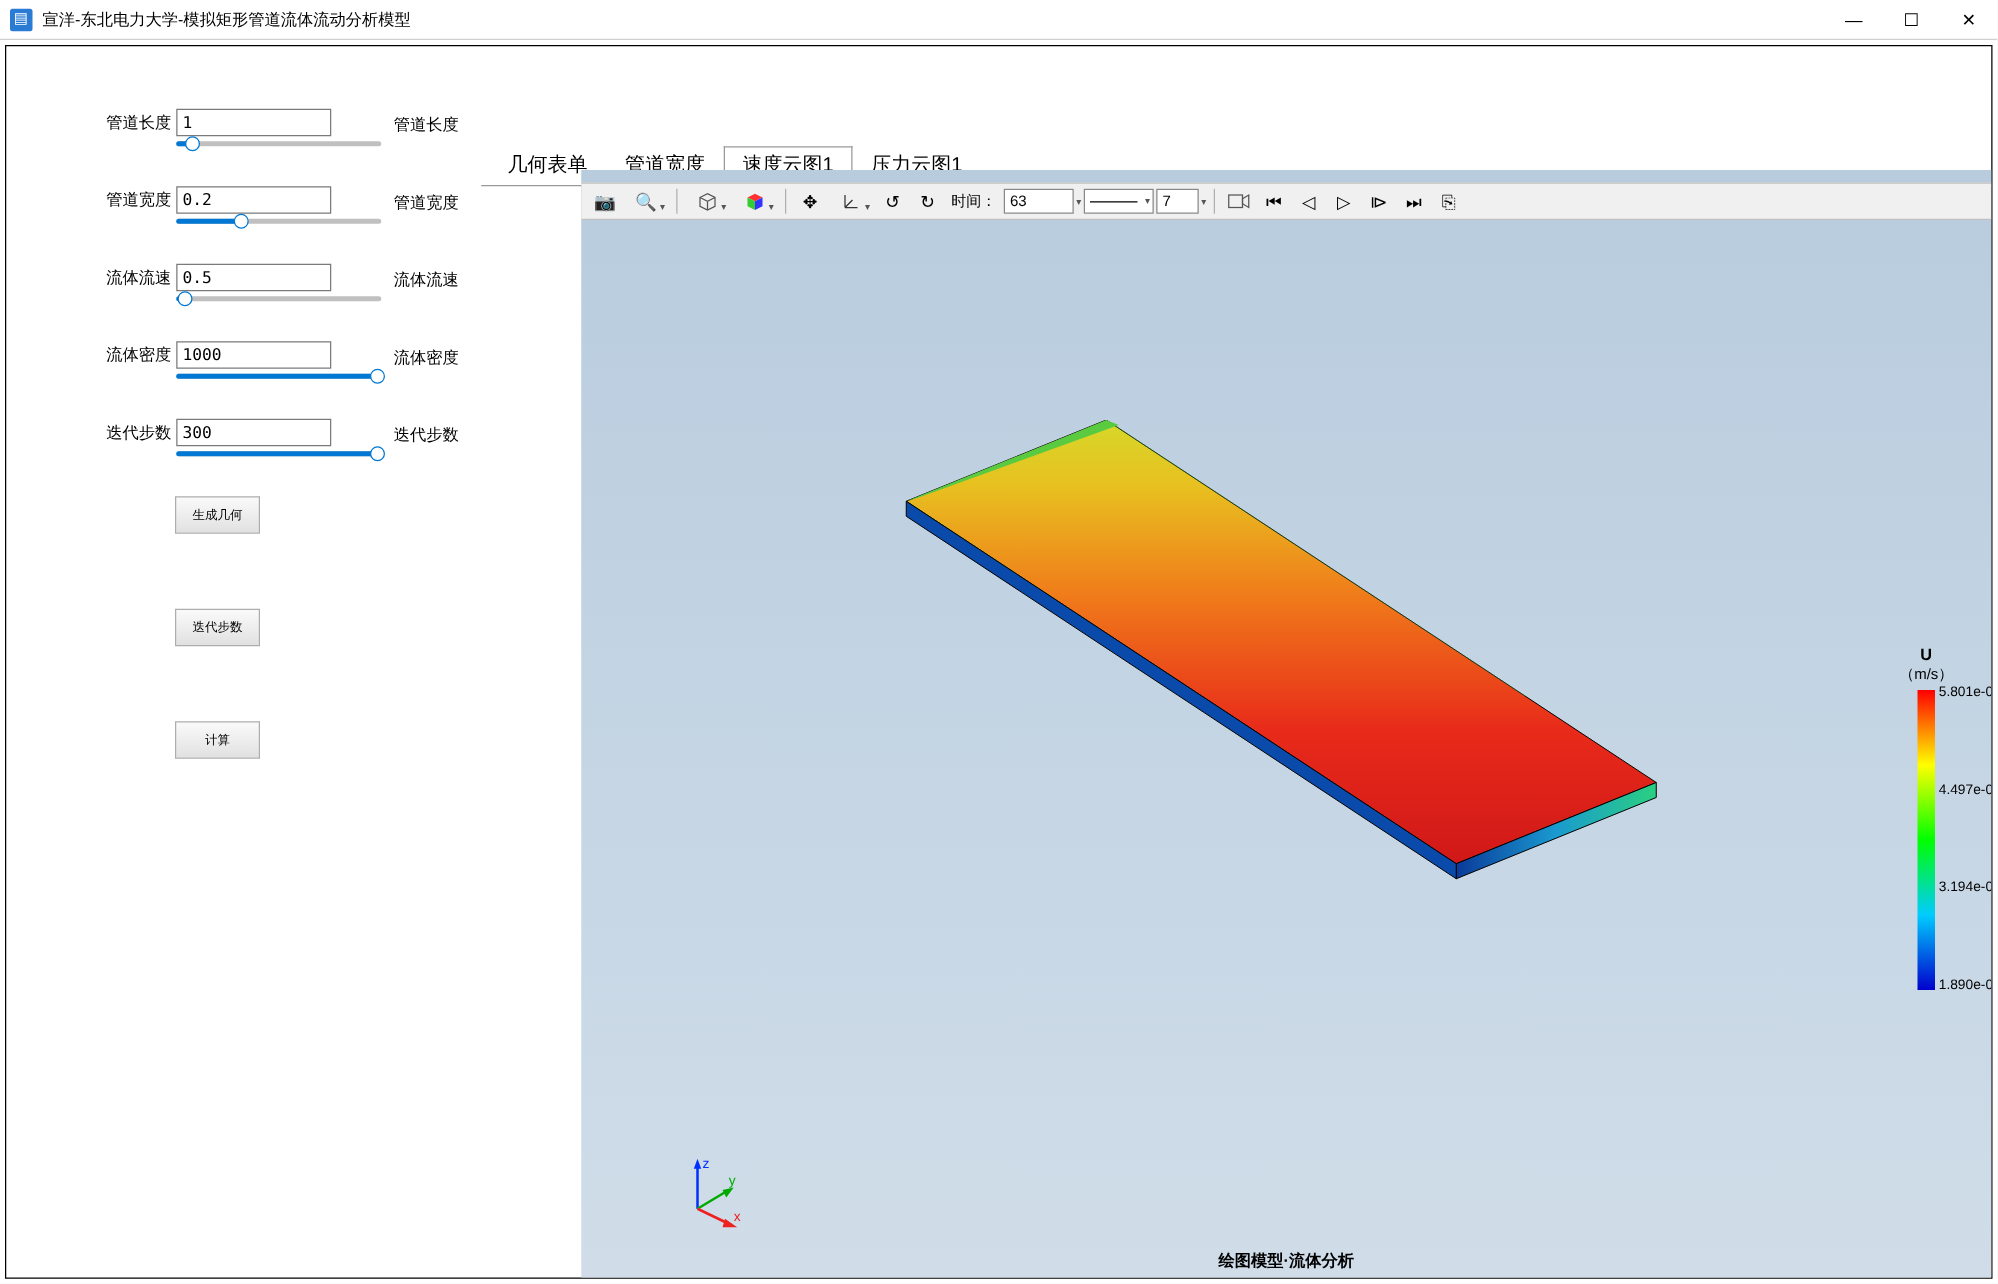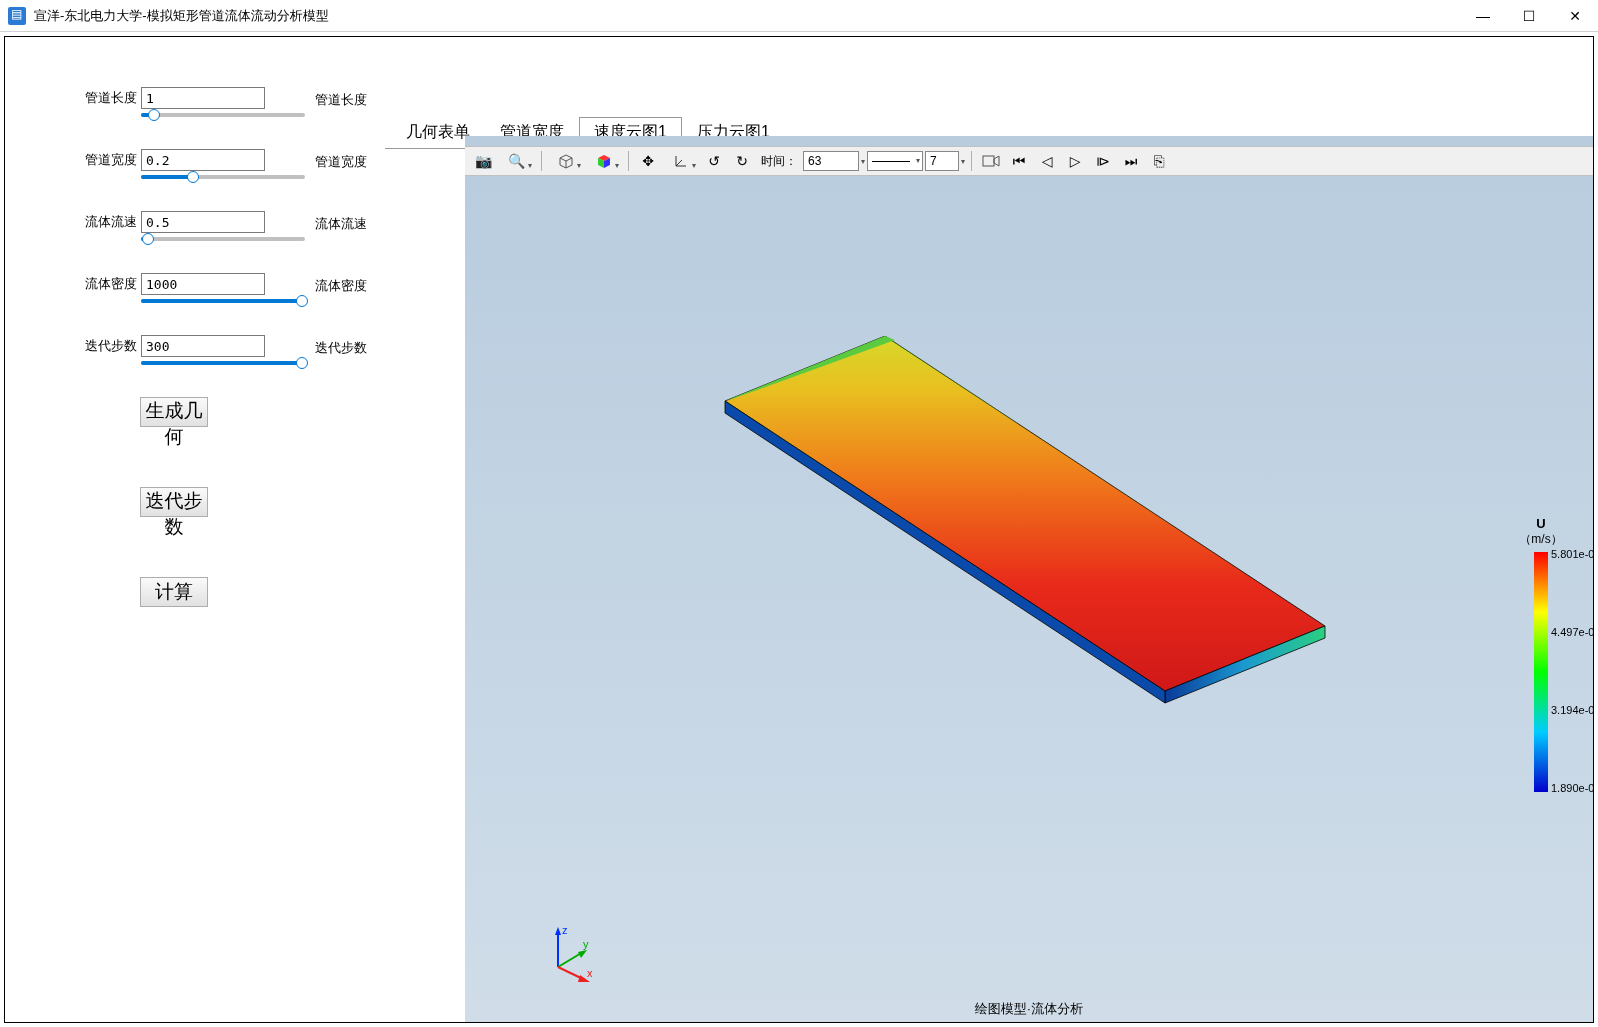--- a/index.html
+++ b/index.html
@@ -15,21 +15,21 @@
 .sidebar { width: 380px; padding: 50px 20px 20px 80px; position: relative; }
 .param-row { display: flex; align-items: center; margin-bottom: 40px; position: relative; }
 .param-label { width: 56px; font-size: 13px; color: #000; }
 .param-input { width: 124px; height: 22px; border: 1px solid #7a7a7a; padding: 0 4px; font-size: 13px; font-family: monospace; }
 .slider { position: absolute; left: 56px; top: 26px; width: 164px; height: 4px; background: #c0c0c0; border-radius: 2px; }
 .slider-fill { height: 100%; background: #0078d4; border-radius: 2px; }
 .slider-thumb { position: absolute; top: -4px; width: 12px; height: 12px; background: #fff; border: 1px solid #0078d4; border-radius: 50%; }
 .side-labels { position: absolute; left: 310px; top: 50px; }
 .side-label { height: 62px; font-size: 13px; color: #000; display: flex; align-items: flex-start; padding-top: 4px; }
 .btn-col { margin-top: 30px; display: flex; flex-direction: column; gap: 60px; align-items: flex-start; margin-left: 55px; }
-.action-btn { width: 68px; height: 30px; border: 1px solid #adadad; background: linear-gradient(#fafafa,#e1e1e1); font-size: 19px; cursor: pointer; }
+.action-btn { width: 68px; height: 30px; border: 1px solid #adadad; background: linear-gradient(#fafafa,#e1e1e1); font-size: 10px; cursor: pointer; }
 .main-area { flex: 1; position: relative; padding-top: 50px; }
 .tabs { position: absolute; top: 80px; left: 0; display: flex; font-size: 16px; border-bottom: 1px solid #999; width: 100%; padding-left: 6px; }
 .tab { padding: 4px 14px; border: 1px solid transparent; cursor: pointer; color: #000; }
 .tab.active { border: 1px solid #999; border-bottom: 1px solid #fff; background: #fff; margin-bottom: -1px; text-align: center; }
 .viewport { position: absolute; top: 99px; left: 80px; right: 0; bottom: 0; background: linear-gradient(#b8ccde,#d0dde9); overflow: hidden; }
 .viewport-toolbar { position: absolute; top: 10px; left: 0; right: 0; height: 30px; background: #f0f0f0; display: flex; align-items: center; padding: 0 6px; gap: 2px; border-top: 1px solid #c0c0c0; border-bottom: 1px solid #c0c0c0; }
 .tb-btn { width: 26px; height: 24px; display: flex; align-items: center; justify-content: center; font-size: 14px; cursor: pointer; border: 1px solid transparent; }
 .tb-btn.dd { width: 36px; position: relative; }
 .tb-btn.dd::after { content: "▾"; font-size: 8px; position: absolute; right: 2px; bottom: 2px; color: #555; }
 .tb-sep { width: 1px; height: 20px; background: #b0b0b0; margin: 0 4px; }
@@ -39,21 +39,21 @@
 .line-style { width: 56px; height: 20px; border: 1px solid #888; background: #fff; position: relative; }
 .line-style::before { content: ""; position: absolute; left: 4px; right: 12px; top: 9px; height: 1px; background: #000; }
 .line-style::after { content: "▾"; font-size: 8px; position: absolute; right: 2px; top: 4px; color: #555; }
 .pipe-3d { position: absolute; left: 120px; top: 200px; width: 750px; height: 400px; }
 .legend { position: absolute; right: 12px; top: 380px; width: 80px; text-align: center; }
 .legend-title { font-size: 13px; font-weight: bold; }
 .legend-unit { font-size: 12px; margin-bottom: 4px; }
 .legend-bar { width: 14px; height: 240px; margin: 0 auto; background: linear-gradient(to top,#0000cc,#00ccff,#00ff00,#ffff00,#ff0000); }
 .legend-tick { position: absolute; left: 50px; font-size: 11px; white-space: nowrap; }
 .axis-triad { position: absolute; left: 78px; bottom: 40px; width: 60px; height: 60px; }
-.caption { position: absolute; bottom: 4px; left: 50%; transform: translateX(-50%); font-size: 13px; font-weight: normal; }
+.caption { position: absolute; bottom: 4px; left: 50%; transform: translateX(-50%); font-size: 13px; font-weight: bold; }
 .taskbar { position: absolute; bottom: 0; left: 0; right: 0; height: 8px; display: flex; align-items: center; justify-content: center; gap: 18px; padding: 0 10px; overflow: hidden; }
 </style>
 </head>
 <body>
 
 <div class="window">
   <div class="titlebar">
     <div class="titlebar-icon"></div>
     <span class="titlebar-text">宣洋-东北电力大学-模拟矩形管道流体流动分析模型</span>
     <div class="titlebar-btns">

